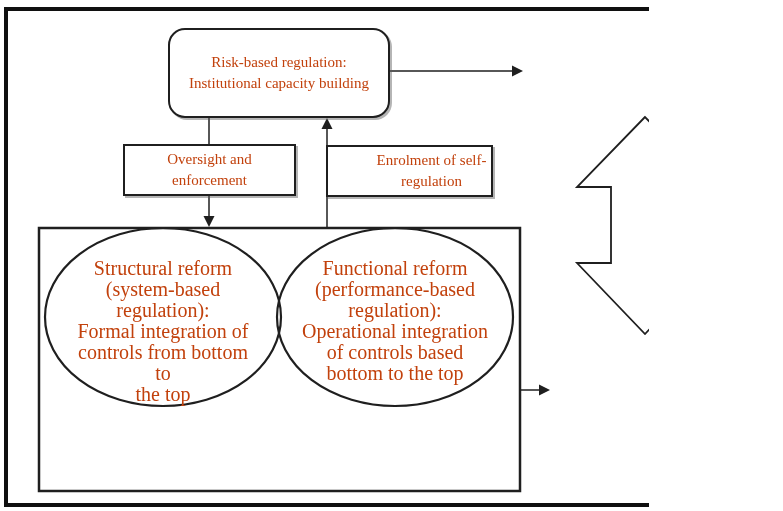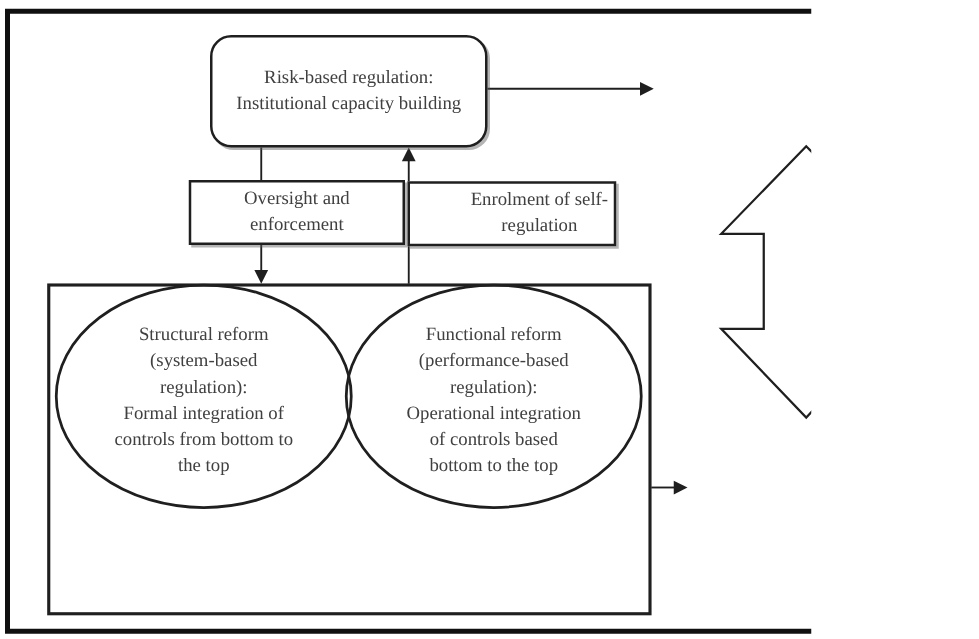--- a/index.html
+++ b/index.html
@@ -1,34 +1,34 @@
 <!DOCTYPE html>
 <html><head>
 <meta charset="utf-8">
 <style>
   html,body{margin:0;padding:0;background:#ffffff;}
   .canvas{
     position:relative;width:649px;height:511px;background:#ffffff;
-    font-family:"Liberation Serif","DejaVu Serif",serif;color:#404040;overflow:hidden;
+    font-family:"Liberation Serif","DejaVu Serif",serif;color:#c2410c;overflow:hidden;
   }
   .outer-border{
     position:absolute;left:4px;top:7px;width:775px;height:500px;
     box-sizing:border-box;border:4px solid #101010;
   }
   svg.connectors{position:absolute;left:0;top:0;z-index:2;}
   .box{
     position:absolute;box-sizing:border-box;background:#ffffff;
     border:2px solid #1f1f1f;display:flex;align-items:center;justify-content:center;
     text-align:center;white-space:pre-line;font-size:15px;line-height:21px;
     z-index:3;box-shadow:2px 2px 0 rgba(90,90,90,0.45);
   }
   .rounded{border-radius:17px;}
   .ellipse-label{
     position:absolute;z-index:3;text-align:center;white-space:pre-line;
-    font-size:15px;line-height:21px;background:transparent;
+    font-size:20px;line-height:21px;background:transparent;
   }
   .integration-label{
     position:absolute;z-index:4;text-align:center;white-space:pre-line;
     font-size:15px;line-height:22px;background:transparent;
   }
 </style>
 </head>
 <body>
 
 <div class="canvas">
@@ -54,21 +54,21 @@
     <line x1="521" y1="390" x2="541" y2="390" stroke="#1f1f1f" stroke-width="1.5"></line>
     <polygon points="550,390 539,384.5 539,395.5" fill="#1f1f1f"></polygon>
 
     <polygon points="645,117 577,187 611,187 611,263 577,263 645,334 713,263 679,263 679,187 713,187" fill="#ffffff" stroke="#1f1f1f" stroke-width="1.8" stroke-linejoin="miter"></polygon>
   </svg>
 
   <div class="box rounded" style="left:168px;top:28px;width:222px;height:90px;padding:0 10px;">Risk-based regulation:
 Institutional capacity building</div>
 
 
-  <div class="box" style="left:123px;top:144px;width:173px;height:52px;margin-left:28px;">Oversight and
+  <div class="box" style="left:123px;top:144px;width:173px;height:52px;">Oversight and
 enforcement</div>
 
   <div class="box" style="left:326px;top:145px;width:167px;height:52px;padding-left:44px;">Enrolment of self-
 regulation</div>
 
 
 
   <div class="ellipse-label" style="left:68px;top:258px;width:190px;">Structural reform
 (system-based
 regulation):

